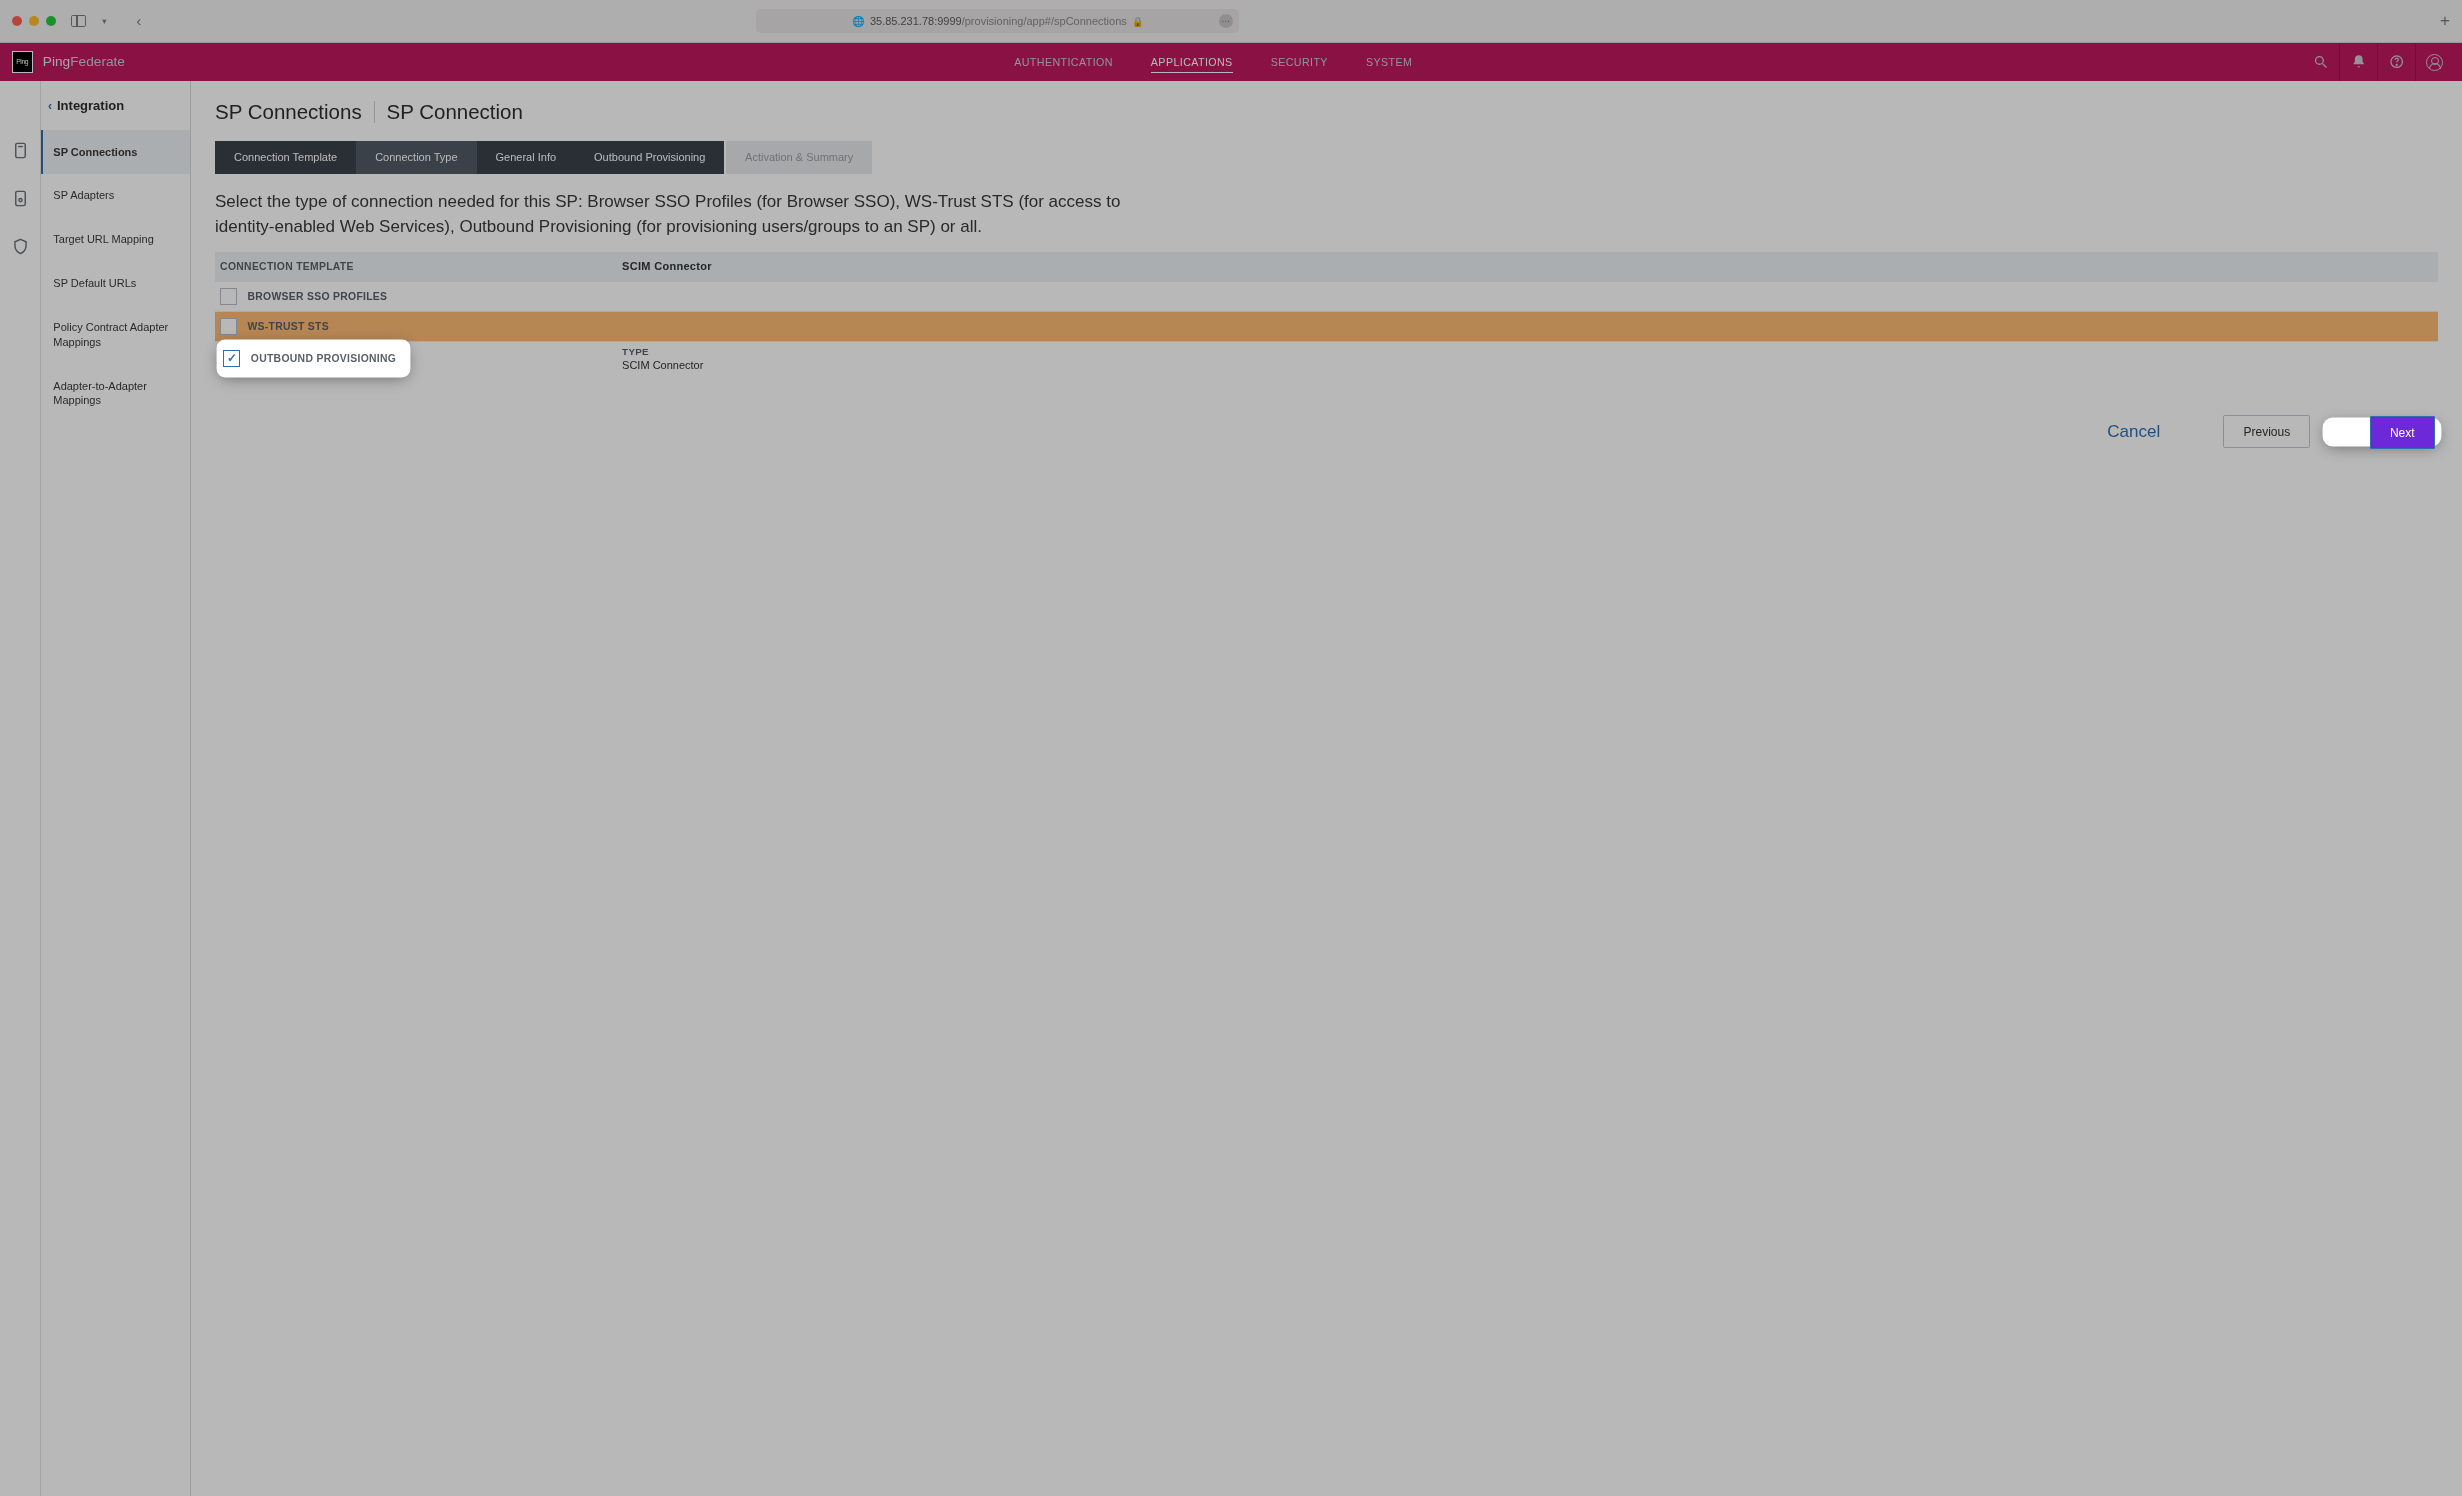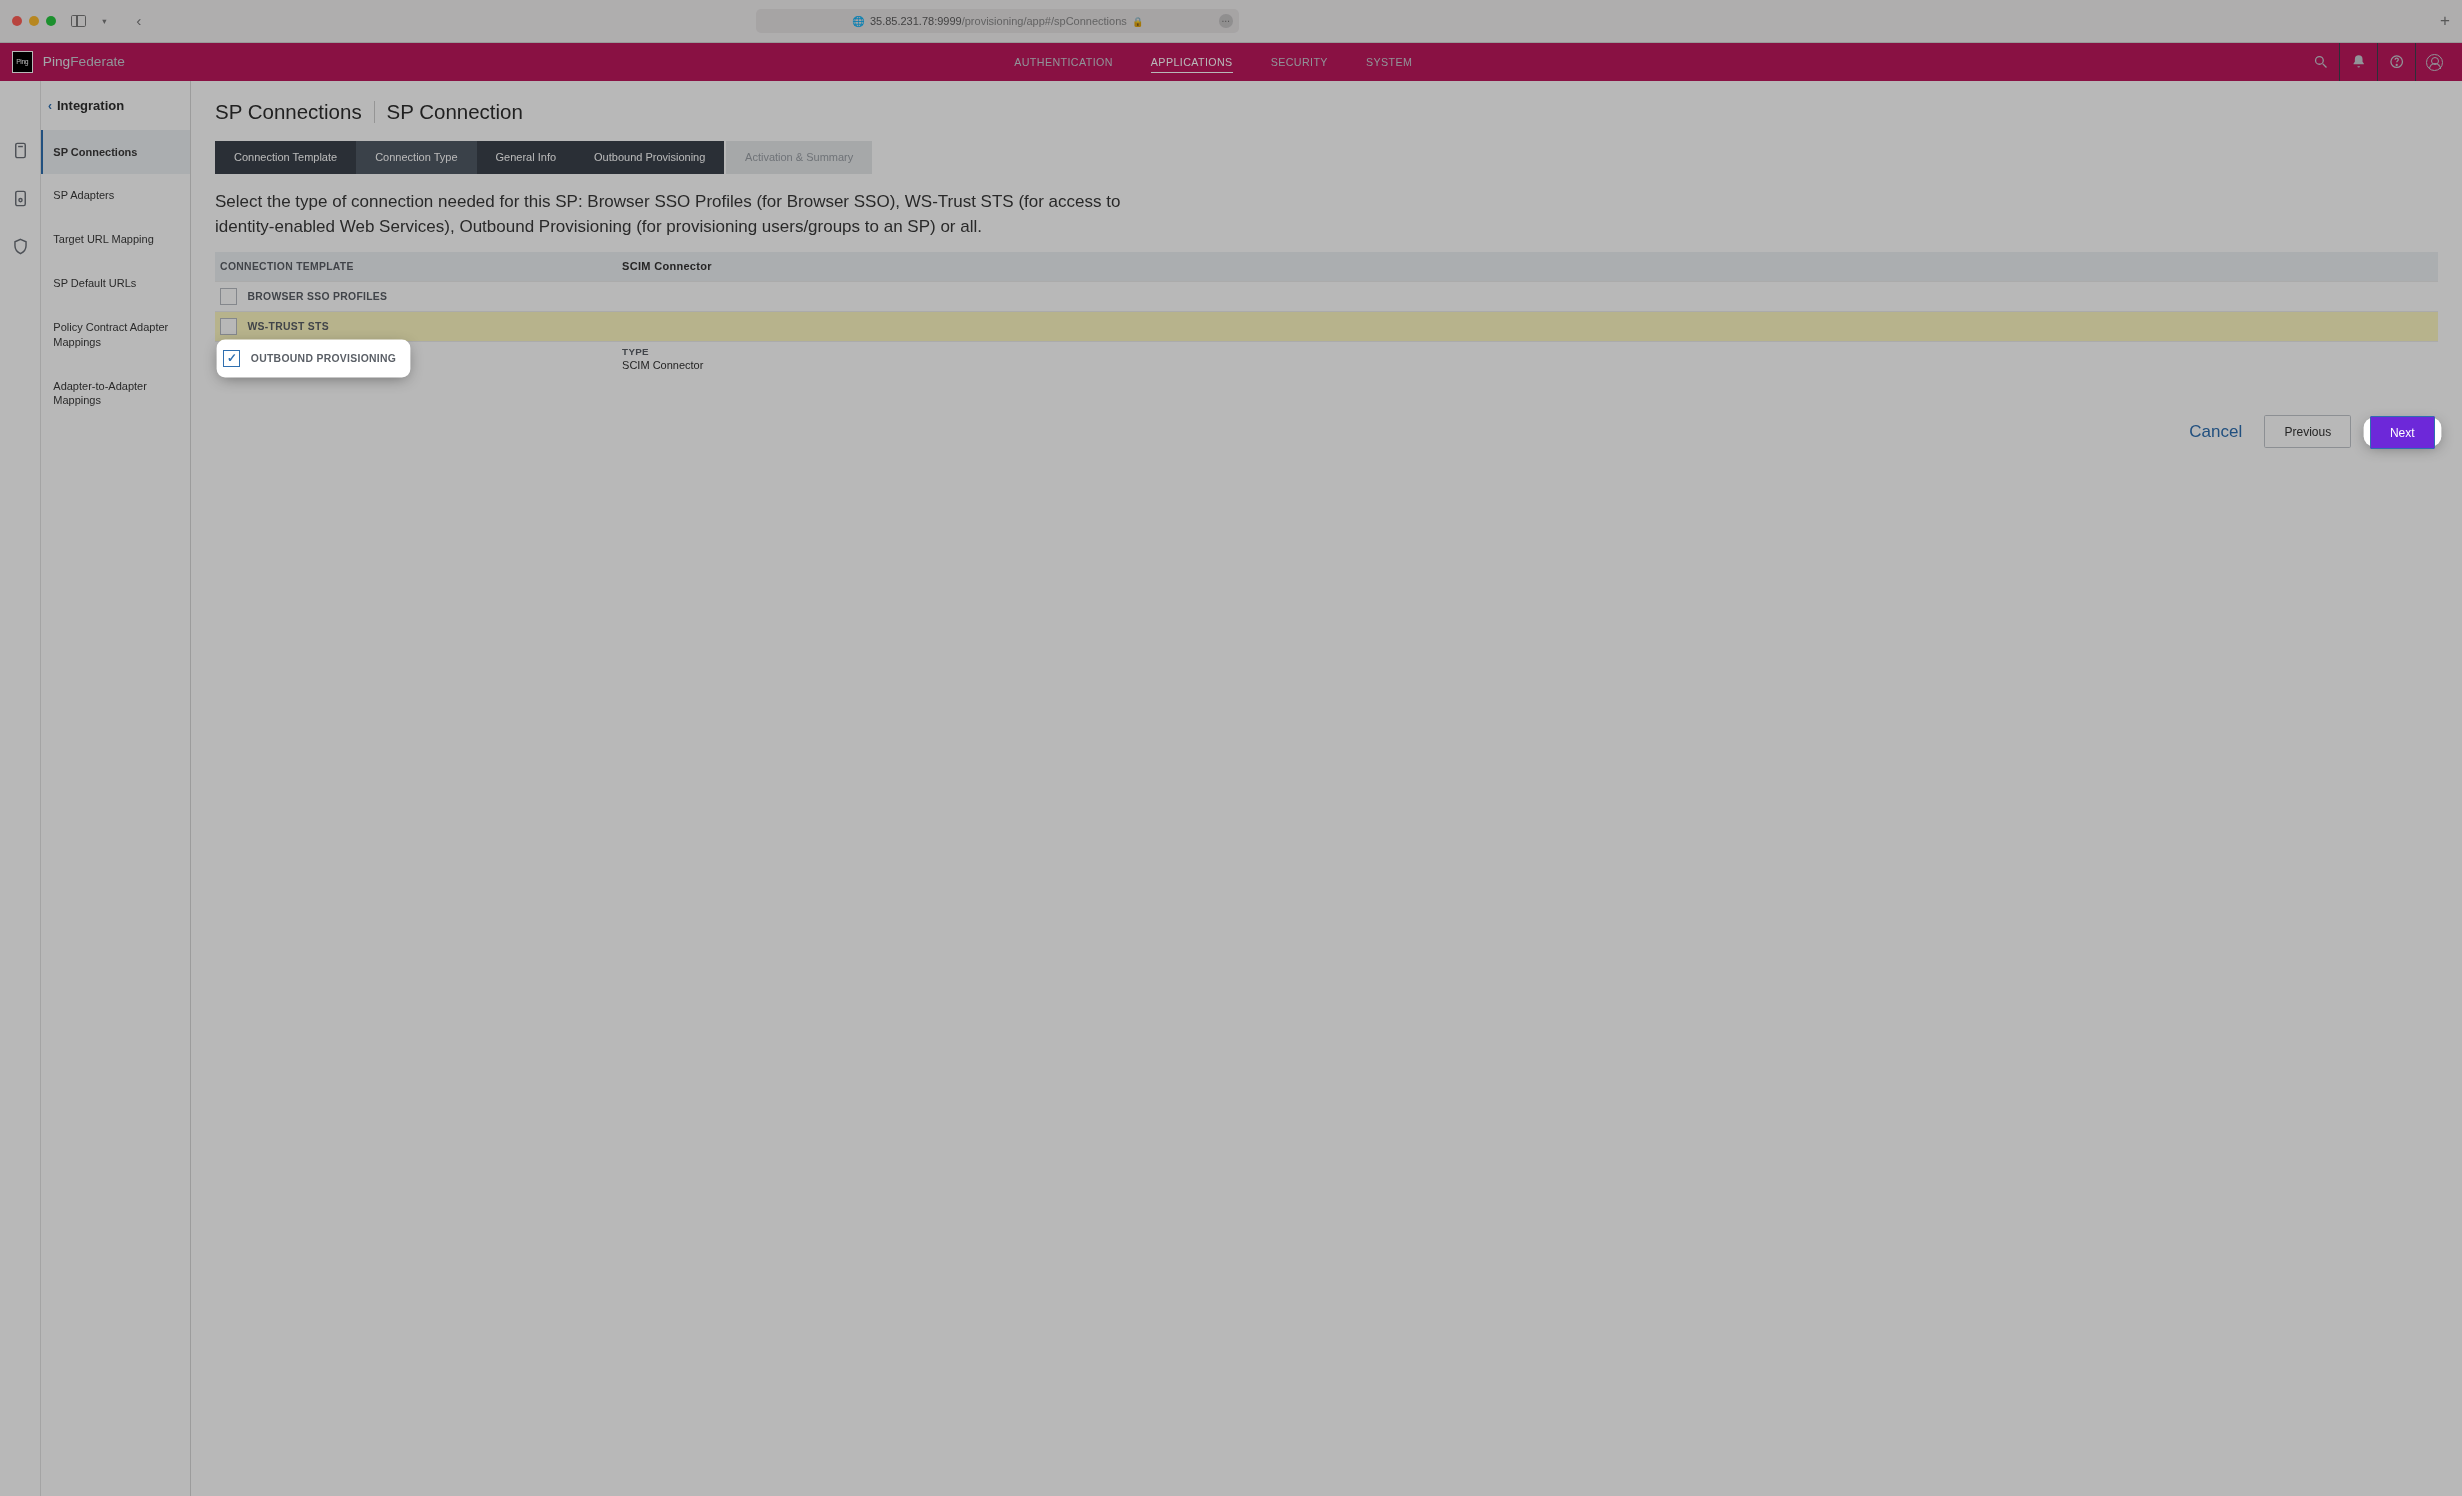--- a/index.html
+++ b/index.html
@@ -127,21 +127,21 @@
   .form-area { margin-top: 12px; }
   .row {
     display:flex; align-items:center; min-height: 30px;
     border-bottom: 0.9px solid #eee;
     padding: 0 5.1px;
   }
   .row.header { background:#eef1f4; font-size:9.8px; letter-spacing:0.3px; color:#5a5f66; font-weight:600;}
   .row.header .lab { flex:0 0 402px; }
   .row .lab { flex: 0 0 402px; font-size: 10.4px; letter-spacing:0.3px; color:#5a5f66; font-weight:600; display:flex; align-items:center; gap:10.3px;}
   .row .val { font-size: 11px; color:#333; }
-  .row.shade { background:#fef9c3; }
+  .row.shade { background:#fdba74; }
   .cbx {
     width:17px; height:17px; border:0.9px solid #b7bcc2; background:#fff; display:inline-flex; align-items:center; justify-content:center;
   }
   .cbx.checked { border-color:#2f6fb0; }
   .cbx.checked::after{ content:"✓"; color:#2f6fb0; font-size:12px; font-weight:700;}
 
   .row-group-highlight {
     display:flex; align-items:center; min-height: 32.5px; padding: 0 5.1px;
   }
   .type-block { display:flex; flex-direction:column; gap:1.7px; font-size:11px; color:#333;}
@@ -159,21 +159,21 @@
     padding: 6.8px 10.3px 6.8px 3.4px;
   }
   .hl-next {
     display:inline-block;
     padding: 3.4px;
     border-radius: 6.8px;
   }
 
   .footer-btns { margin-top: 39px; display:flex; justify-content:flex-end; align-items:center; gap: 15.4px; padding-bottom: 26px;}
   .link-btn { color:#2f6fb0; font-size:17px; padding: 8.5px 6.8px;}
-  .btn { font-size:12px; padding: 8.5px 19px; border:0.9px solid #c3c7cc; background:#fff; color:#333; border-radius:1.7px;}
+  .btn { font-size:12px; padding: 8.5px 19px; border:0.9px solid #c3c7cc; background:#fff; color:#333; border-radius:1.7px;margin-left:41px;}
   .btn.primary { background:#6d28d9; border-color:#2f6fb0; color:#fff; }
 
 </style>
 </head>
 <body>
 
 <div class="browser-chrome">
   <div class="traffic">
     <div class="tl red"></div>
     <div class="tl yellow"></div>

